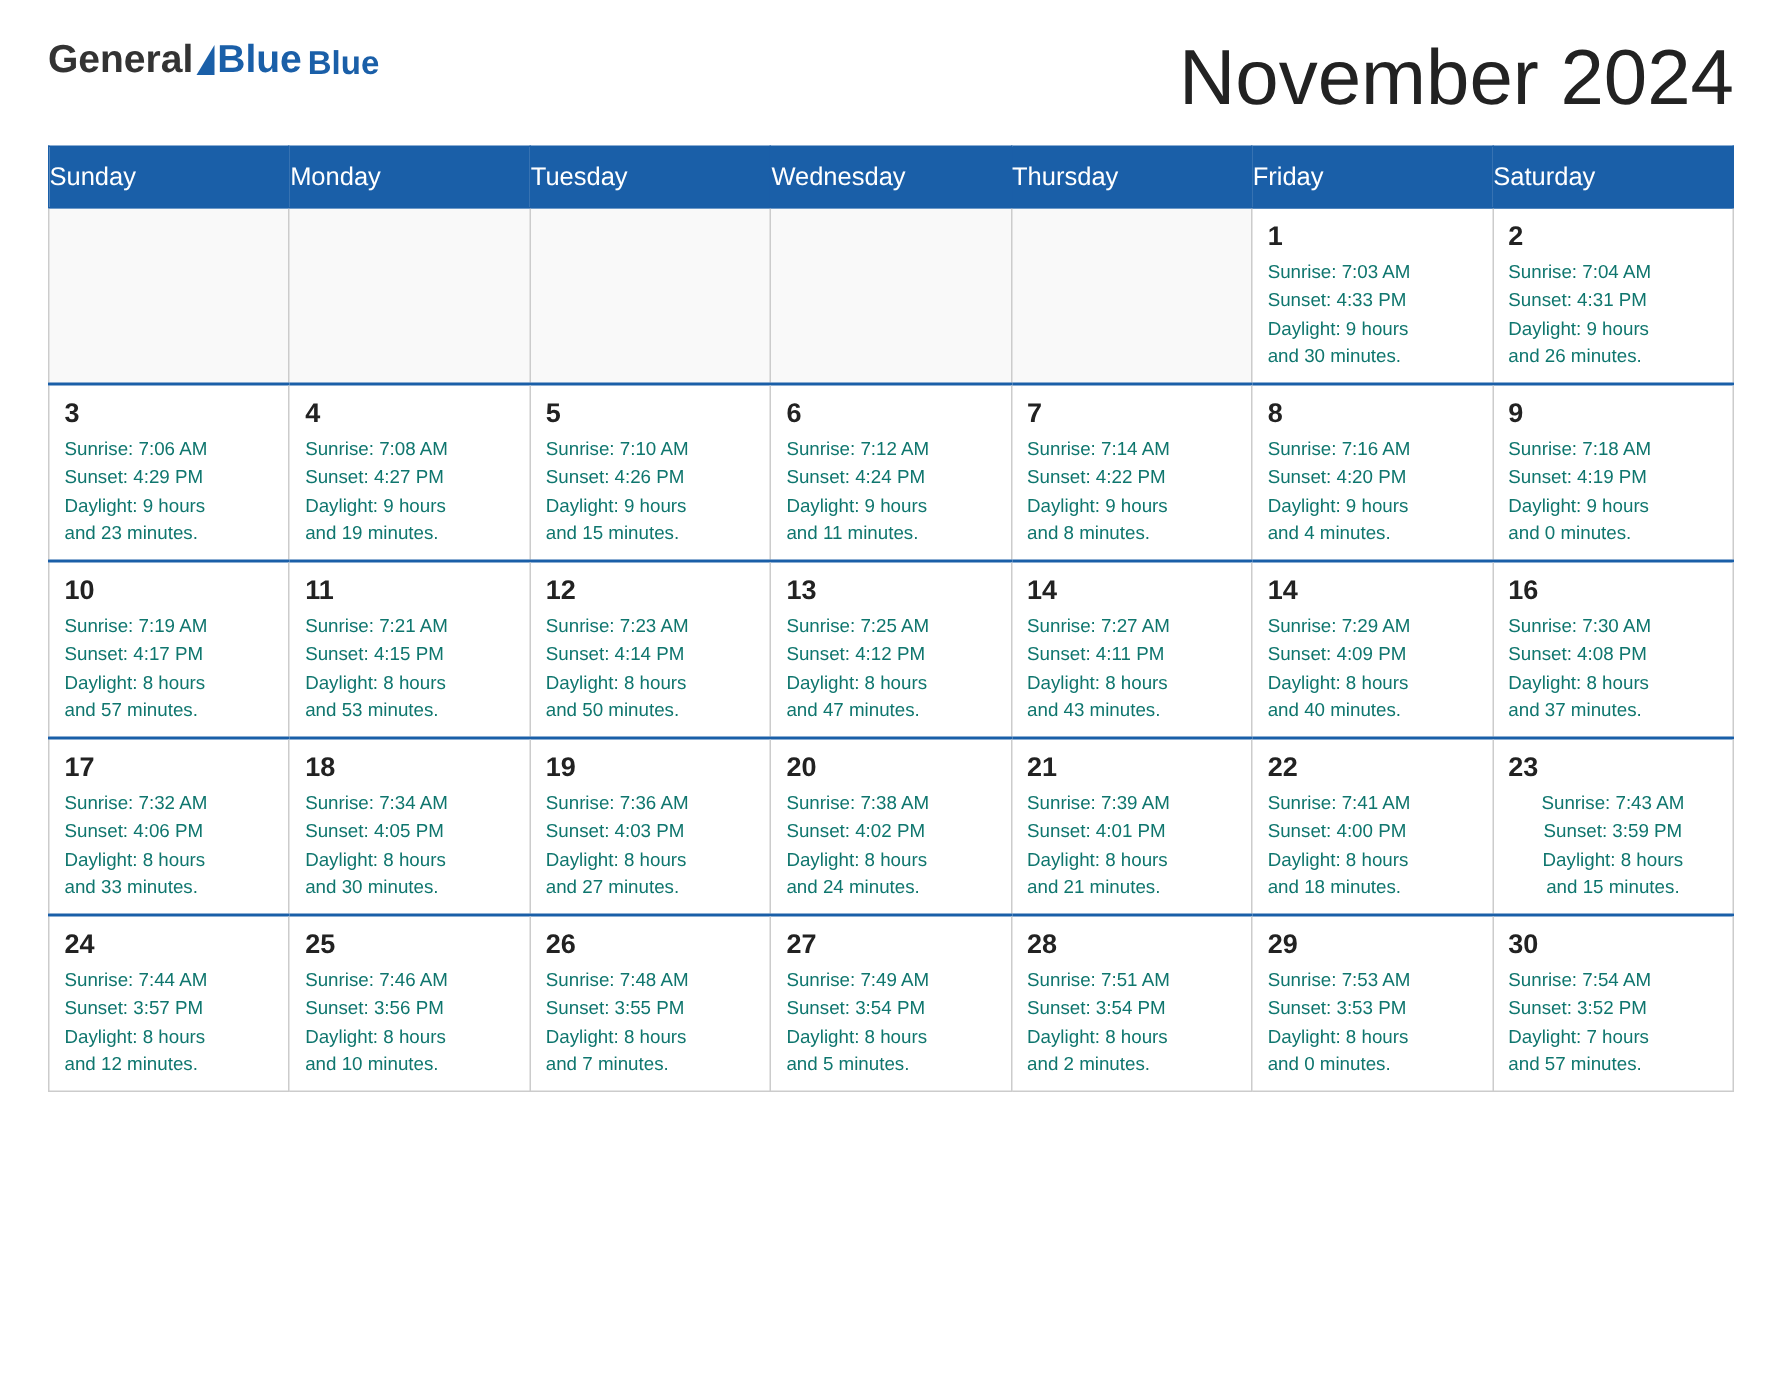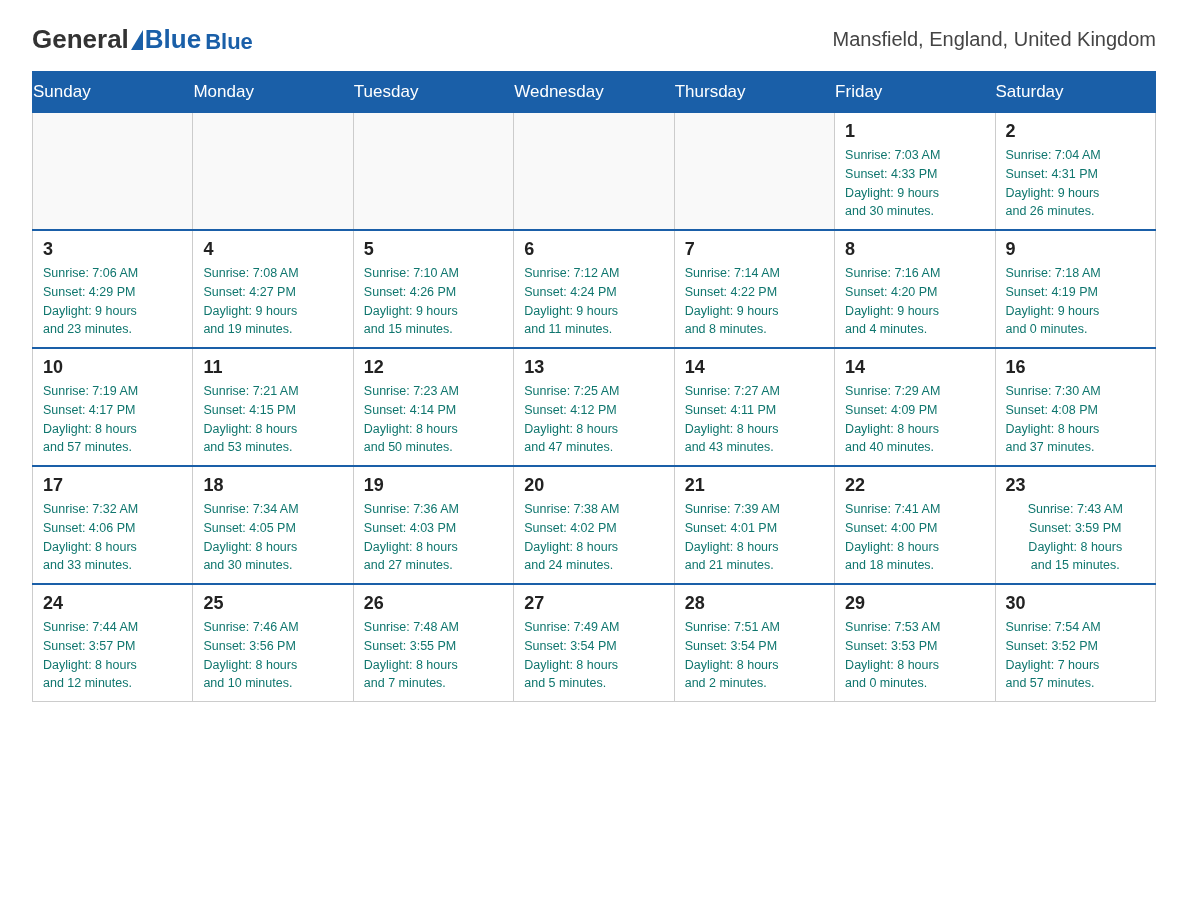--- a/index.html
+++ b/index.html
@@ -110,21 +110,21 @@
 <div class="header-area">
   <div class="logo">
     <div class="logo-text">
       <span class="logo-general">General</span>
       <span class="logo-triangle"></span>
       <span class="logo-blue">Blue</span>
     </div>
     <div class="logo-sub">Blue</div>
   </div>
   <div class="title-area">
-    <div class="subtitle">Mansfield, England, United Kingdom</div>
+    <div class="page-title">November 2024</div>
   </div>
 </div>
 
 <table class="calendar-table">
   <thead>
     <tr>
       <th>Sunday</th>
       <th>Monday</th>
       <th>Tuesday</th>
       <th>Wednesday</th>

